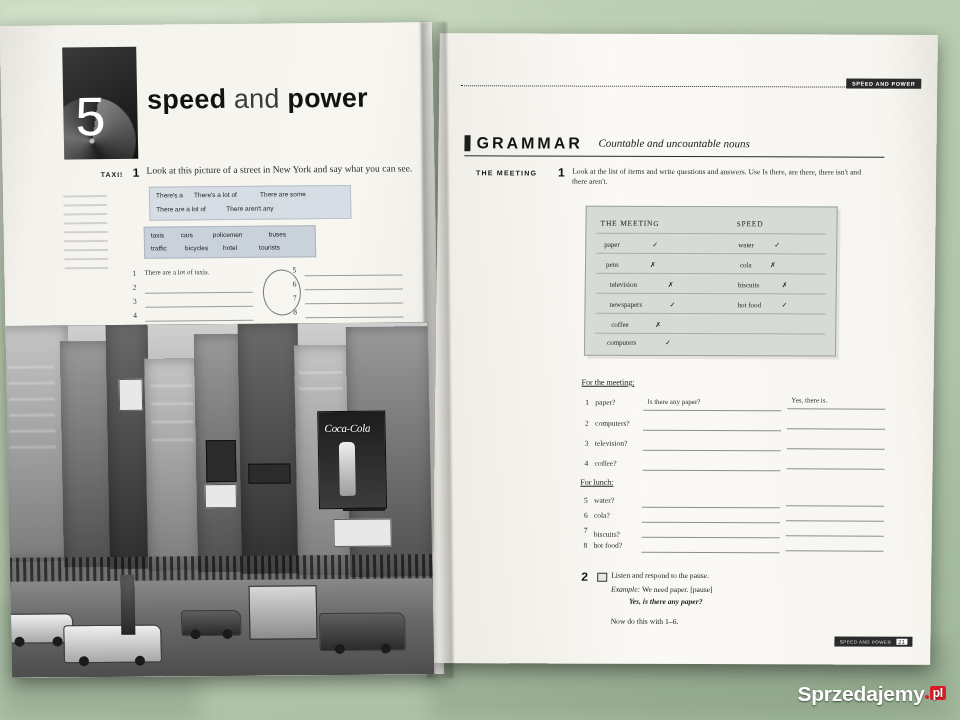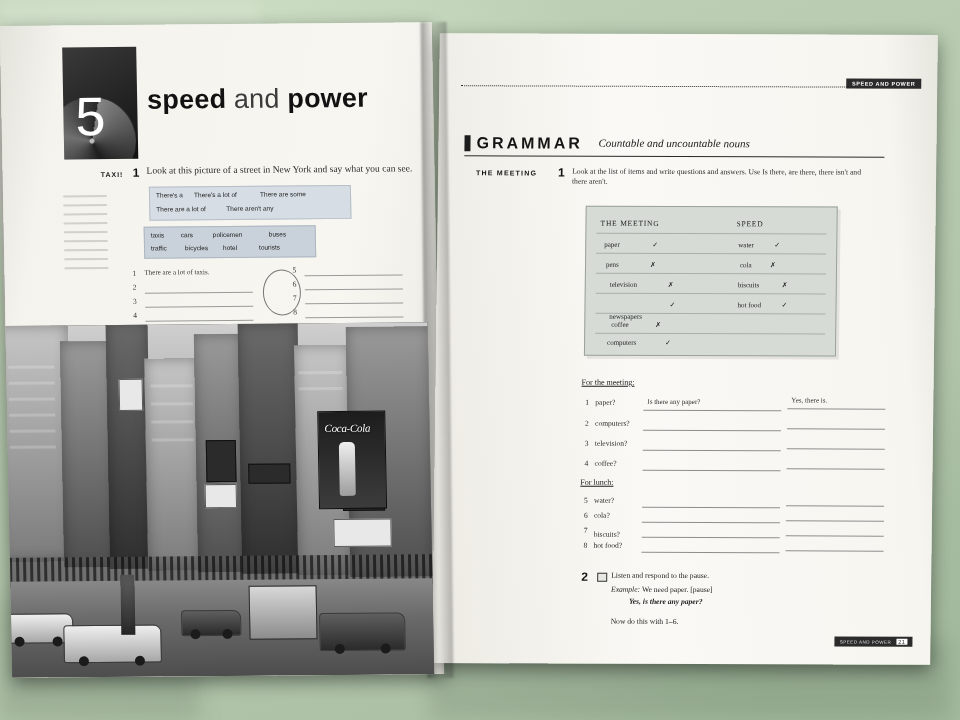--- a/index.html
+++ b/index.html
@@ -718,21 +718,21 @@
         <div class="mb-rule" style="left:10px;top:46px;width:230px;"></div>
 
         <div class="mb-item" style="left:20px;top:54px;text-align:right;">pens</div>
         <div class="mb-item" style="left:64px;top:54px;">✗</div>
         <div class="mb-rule" style="left:10px;top:66px;width:230px;"></div>
 
         <div class="mb-item" style="left:24px;top:74px;">television</div>
         <div class="mb-item" style="left:82px;top:74px;">✗</div>
         <div class="mb-rule" style="left:10px;top:86px;width:230px;"></div>
 
-        <div class="mb-item" style="left:24px;top:94px;margin-top:12px;">newspapers</div>
+        <div class="mb-item" style="left:24px;top:94px;">newspapers</div>
         <div class="mb-item" style="left:84px;top:94px;">✓</div>
         <div class="mb-rule" style="left:10px;top:106px;width:230px;"></div>
 
         <div class="mb-item" style="left:26px;top:114px;">coffee</div>
         <div class="mb-item" style="left:70px;top:114px;">✗</div>
         <div class="mb-rule" style="left:10px;top:126px;width:230px;"></div>
 
         <div class="mb-item" style="left:22px;top:132px;">computers</div>
         <div class="mb-item" style="left:80px;top:132px;">✓</div>
 
@@ -802,13 +802,16 @@
       <div class="task2-text bd" style="top:562px;left:196px;font-weight:700;font-style:italic;">Yes, is there any paper?</div>
       <div class="task2-text" style="top:582px;left:178px;">Now do this with 1–6.</div>
 
       <div class="page-num">
         <span style="font-size:4.5px;opacity:0.85;">SPEED AND POWER</span>
         <span class="n">21</span>
       </div>
     </div>
   </div>
 
+  <div class="watermark">
+    <span>Sprzedajemy</span><span class="wm-dot"></span><span class="pl">pl</span>
+  </div>
 </div>
 
 </body></html>

